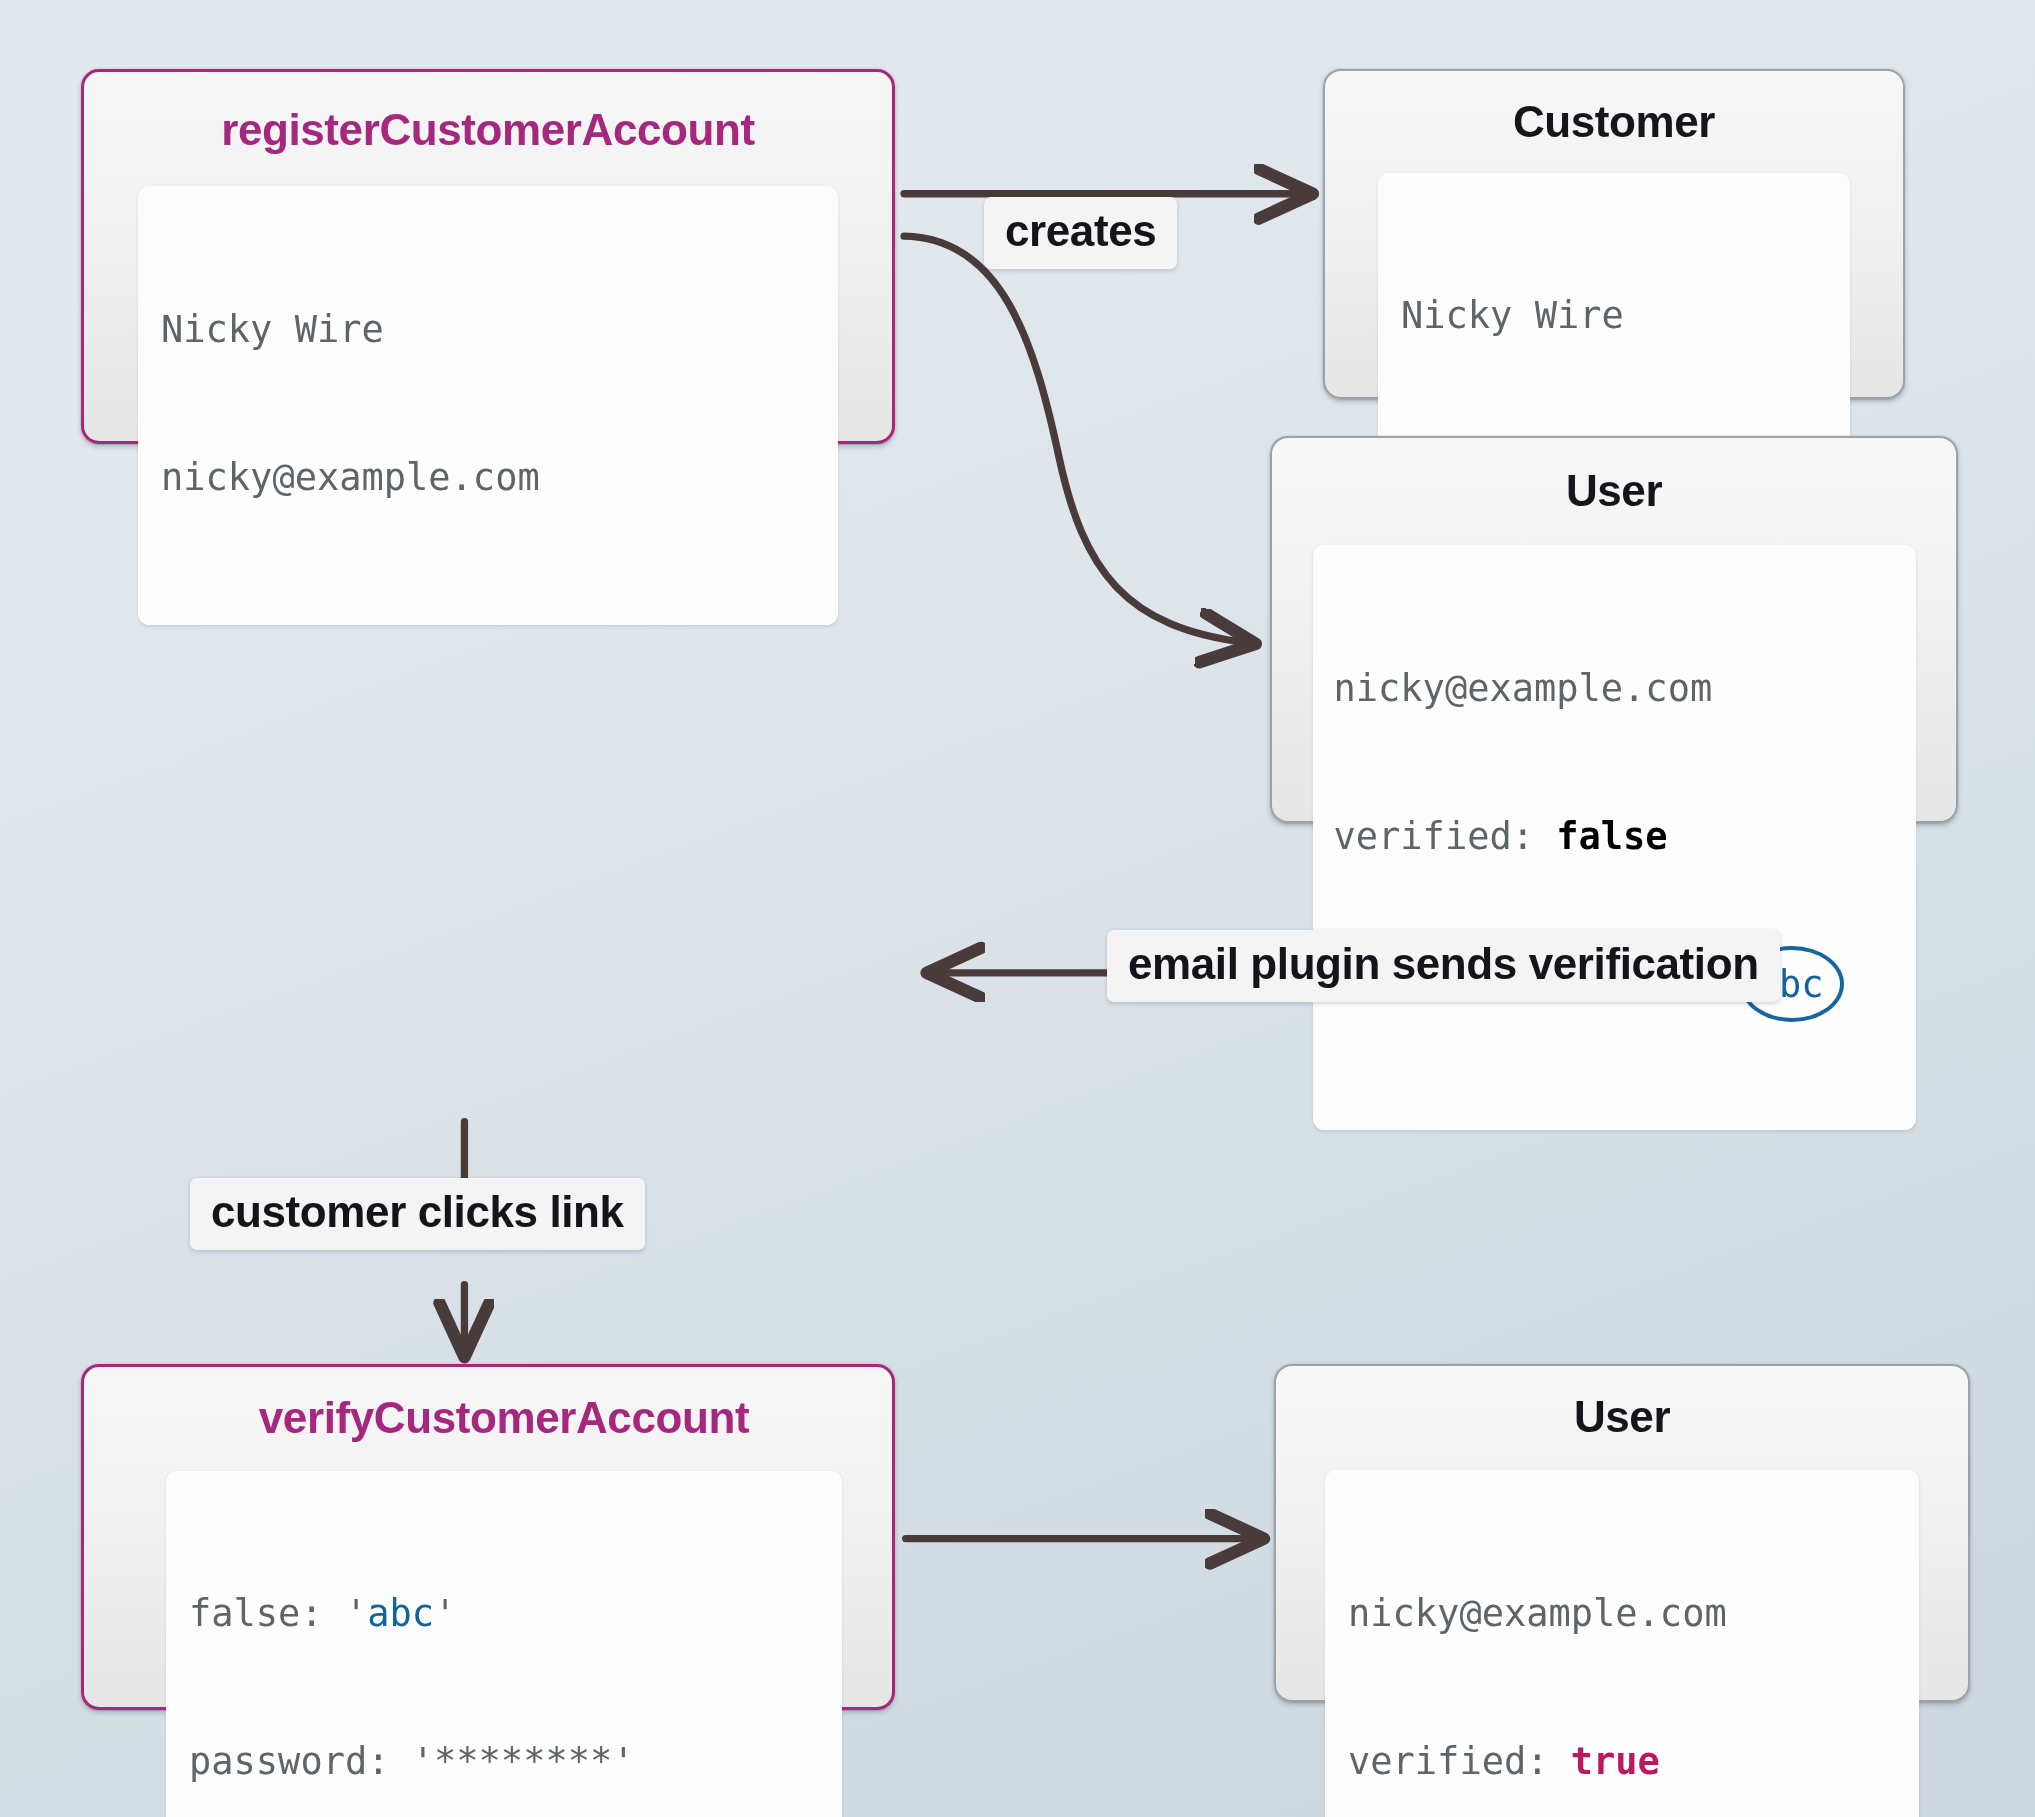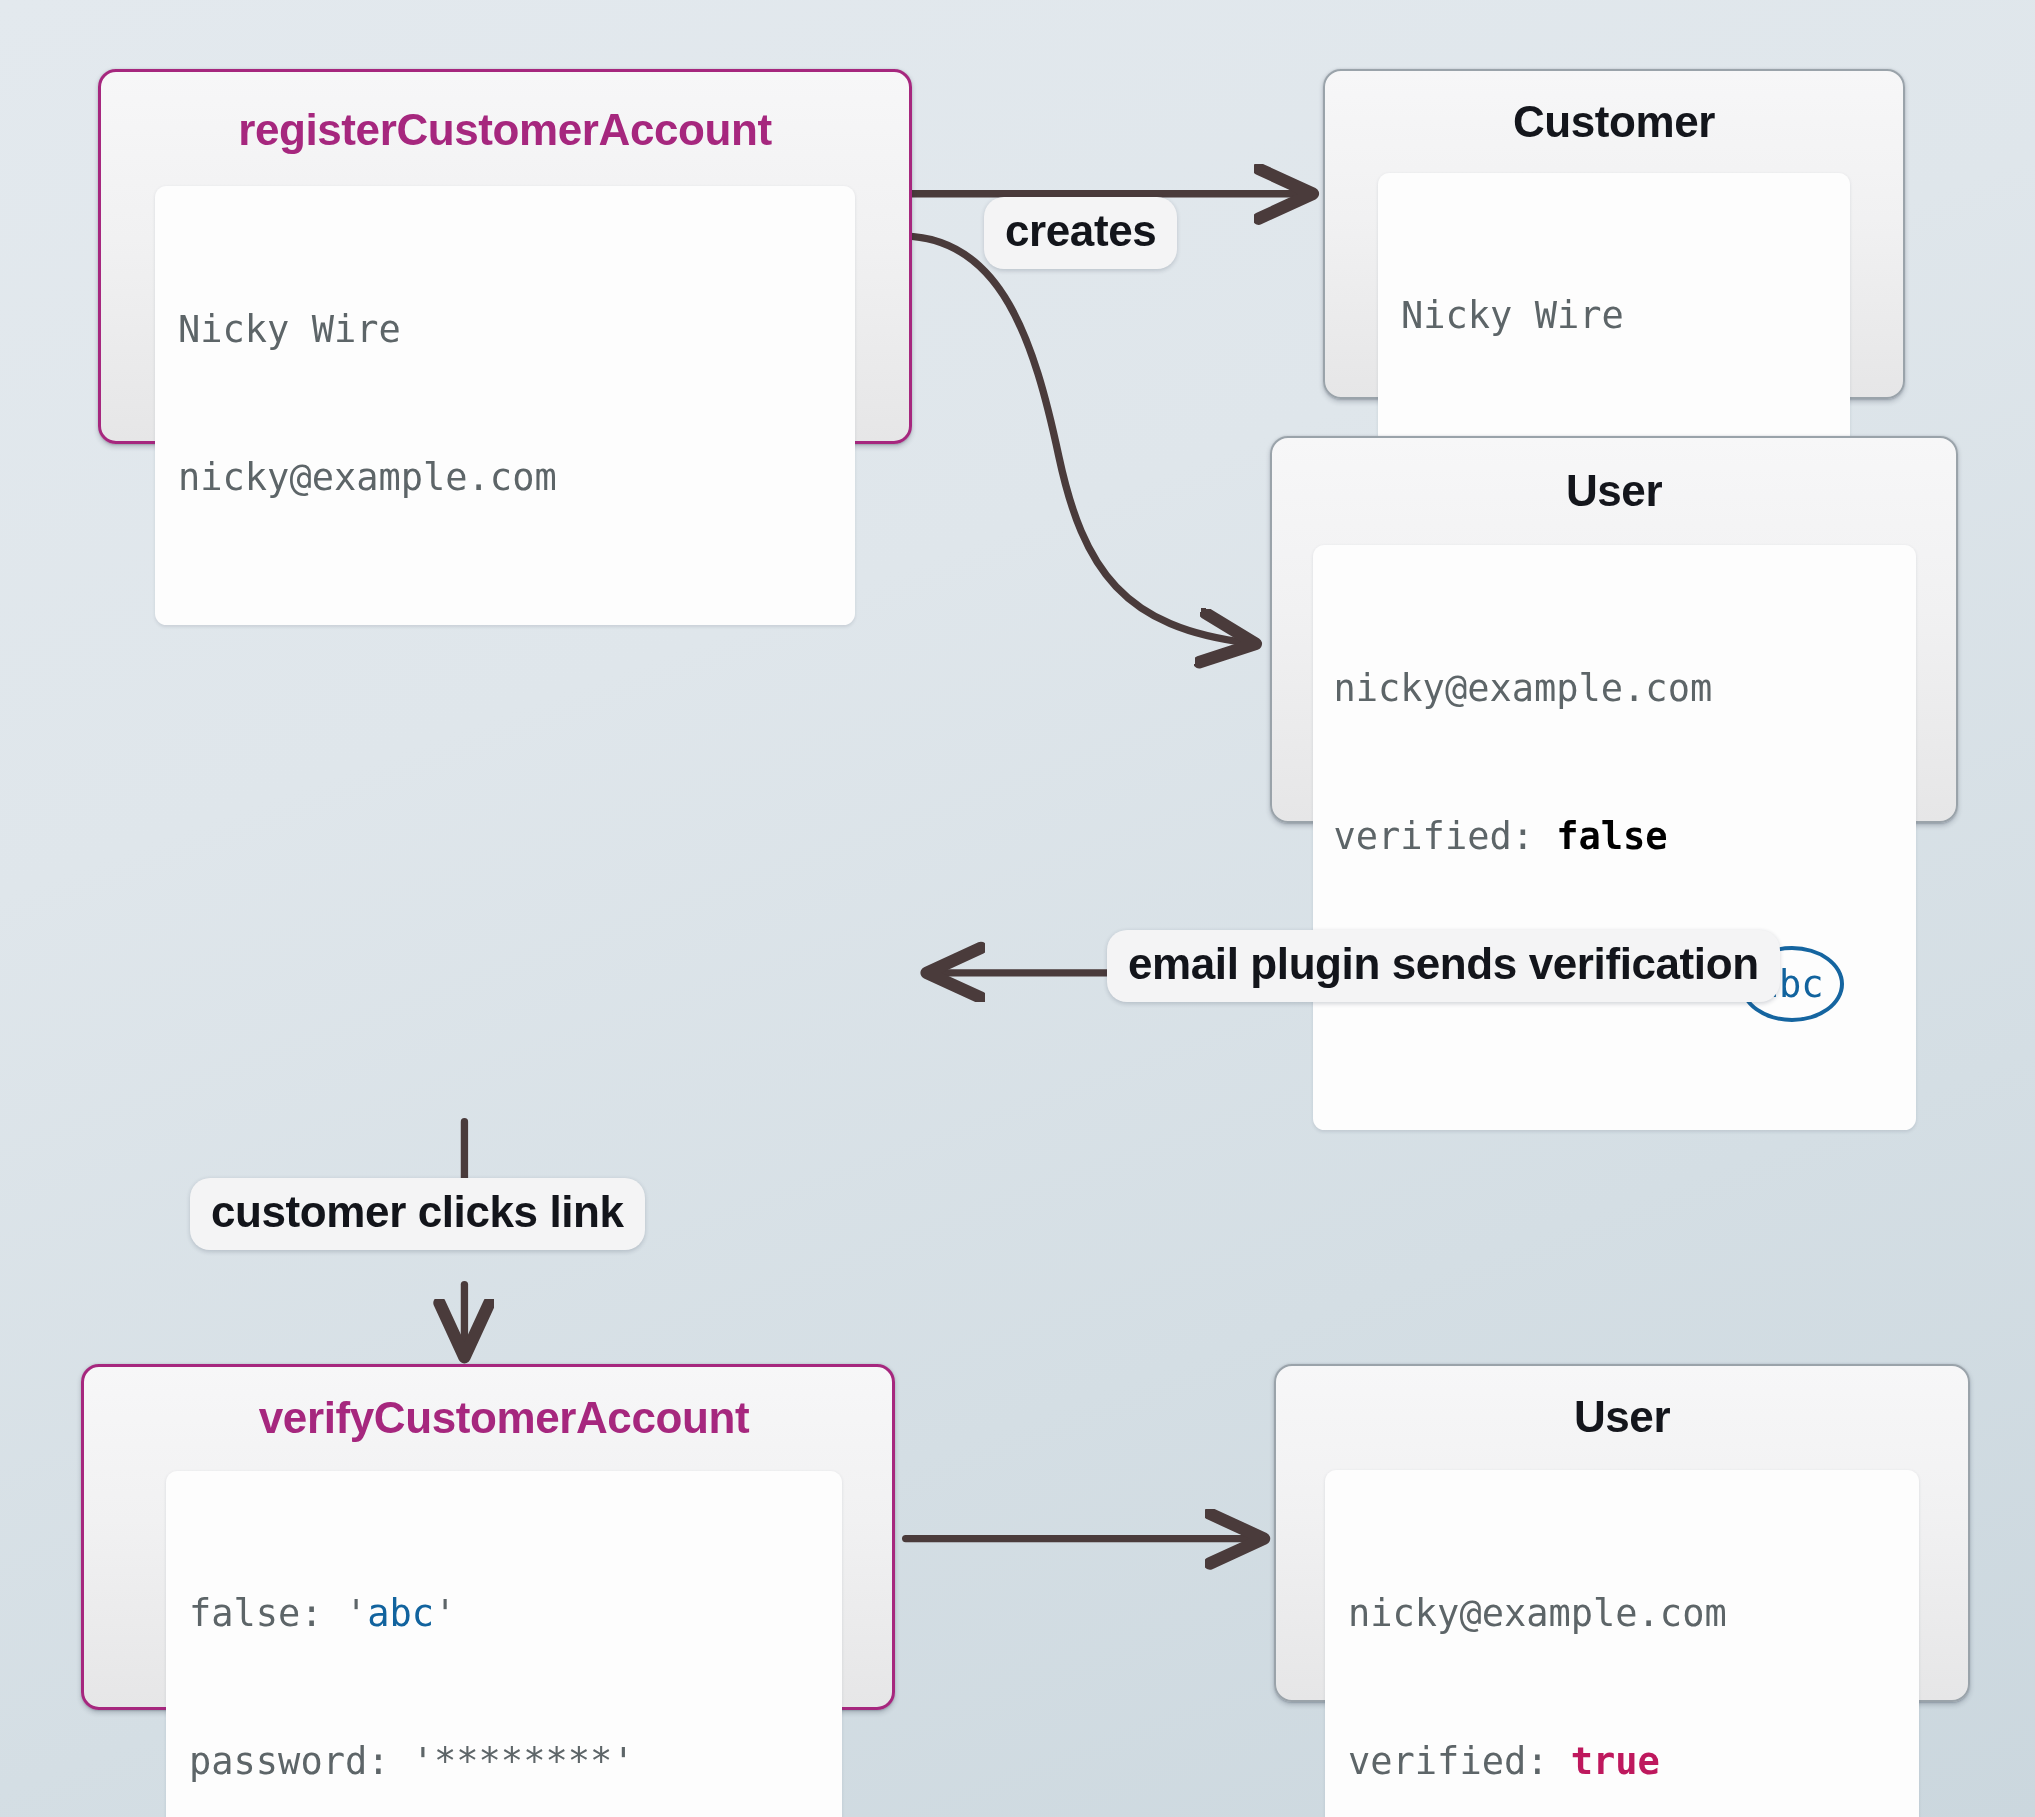--- a/index.html
+++ b/index.html
@@ -74,34 +74,34 @@
     width: 96px; height: 68px;
     border: 4.9px solid #1565a0;
     border-radius: 50%;
     pointer-events: none;
   }
 
   
   .edge-label {
     position: absolute;
     background: #f4f4f5;
-    border-radius: 20px;
+    border-radius: 7px;
     box-shadow: 0 1.6px 4.1px rgba(30,40,60,0.18);
     font-weight: bold;
     font-size: 44px;
     color: #13151b;
     letter-spacing: -0.4px;
     padding: 11.4px 21px 14.7px 21px;
     white-space: nowrap;
     z-index: 3;
     line-height: 1.05;
   }
 
   
-  #n-register { left: 98px;  top: 69px;   width: 814px; height: 375px; }
+  #n-register { left: 81px;  top: 69px;   width: 814px; height: 375px; }
   #n-register .node-title { margin-top: 33px; }
   #n-register .panel { margin-top: 31px; width: 700px; padding: 21px 23px 24.4px 23px; }
 
   #n-customer { left: 1323px; top: 69px;   width: 582px; height: 330px; }
   #n-customer .node-title { margin-top: 26px; }
   #n-customer .panel { margin-top: 26px; width: 472px; padding: 19.5px 23px 23px 23px; }
 
   #n-user1 { left: 1270px; top: 436px;  width: 688px; height: 387px; }
   #n-user1 .node-title { margin-top: 28px; }
   #n-user1 .panel { margin-top: 29px; width: 603px; padding: 21px 21px 23px 21px; }

